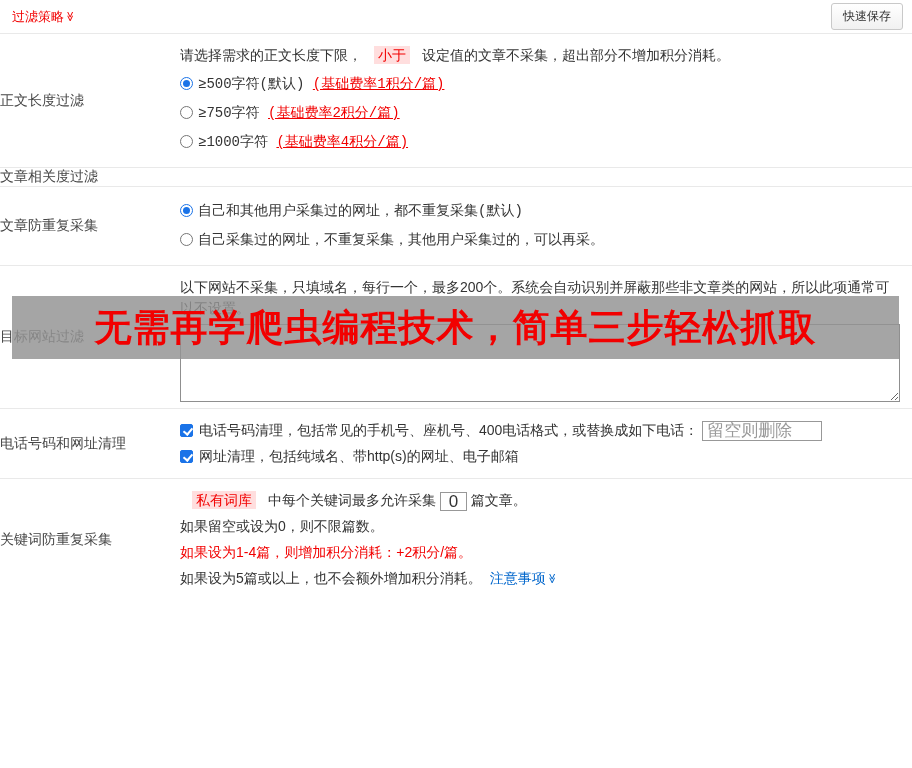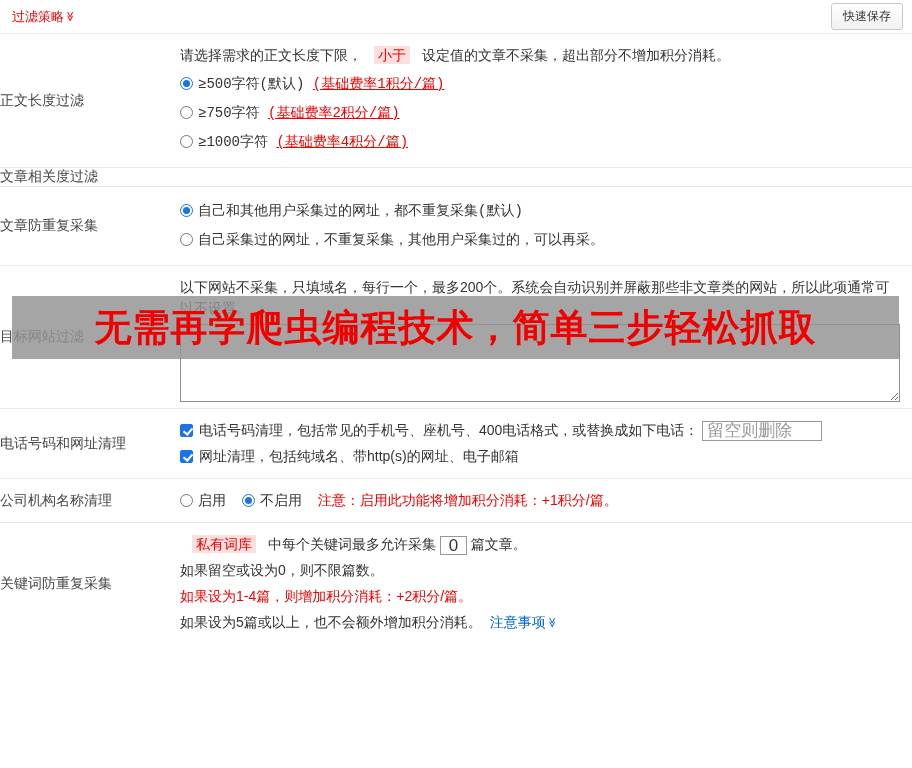--- a/index.html
+++ b/index.html
@@ -109,34 +109,20 @@
         <input class="text-input phone-input" placeholder="留空则删除" style="">
       </div>
       <div class="line">
         <label>
           <span class="cb"></span><span>网址清理，包括纯域名、带http(s)的网址、电子邮箱</span>
         </label>
       </div>
     </div>
   </div>
 
-  <div class="row">
-    <div class="row-label">公司机构名称清理</div>
-    <div class="row-content">
-      <div class="line">
-        <label class="opt-inline">
-          <span class="radio"></span><span>启用</span>
-        </label>
-        <label class="opt-inline">
-          <span class="radio checked"></span><span>不启用</span>
-        </label>
-        <span class="red">注意：启用此功能将增加积分消耗：+1积分/篇。</span>
-      </div>
-    </div>
-  </div>
 
   <div class="row">
     <div class="row-label">关键词防重复采集</div>
     <div class="row-content">
       <div class="line">
         <span class="hl">私有词库</span><span>中每个关键词最多允许采集</span>
         <input class="text-input count-input" value="0" style="">
         <span>篇文章。</span>
       </div>
       <div class="line">如果留空或设为0，则不限篇数。</div>

